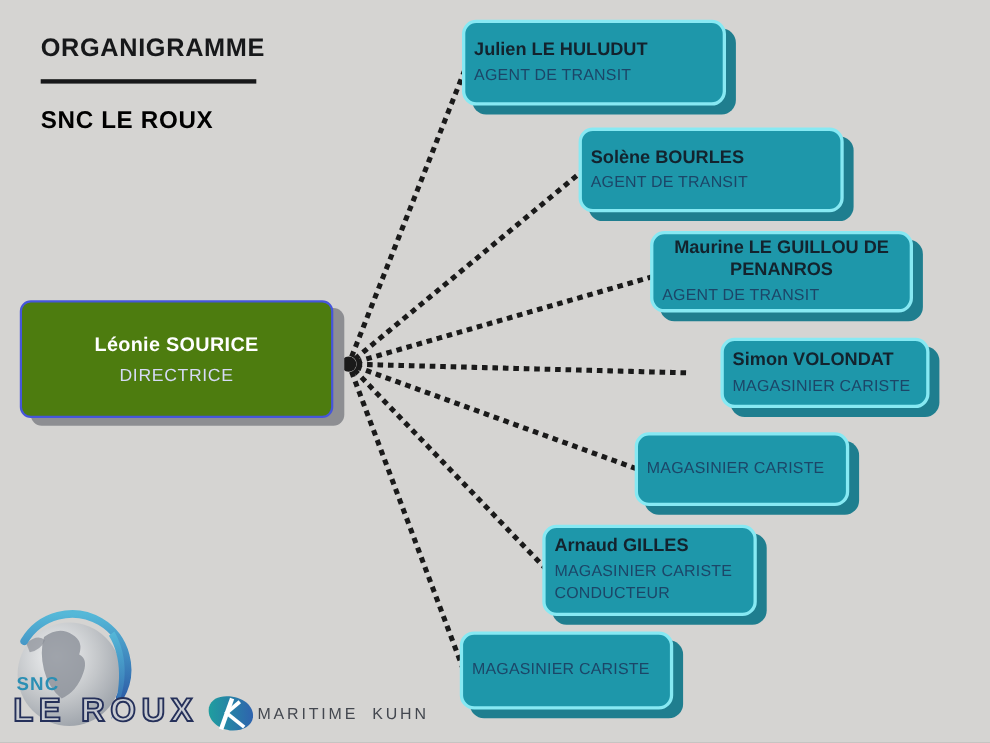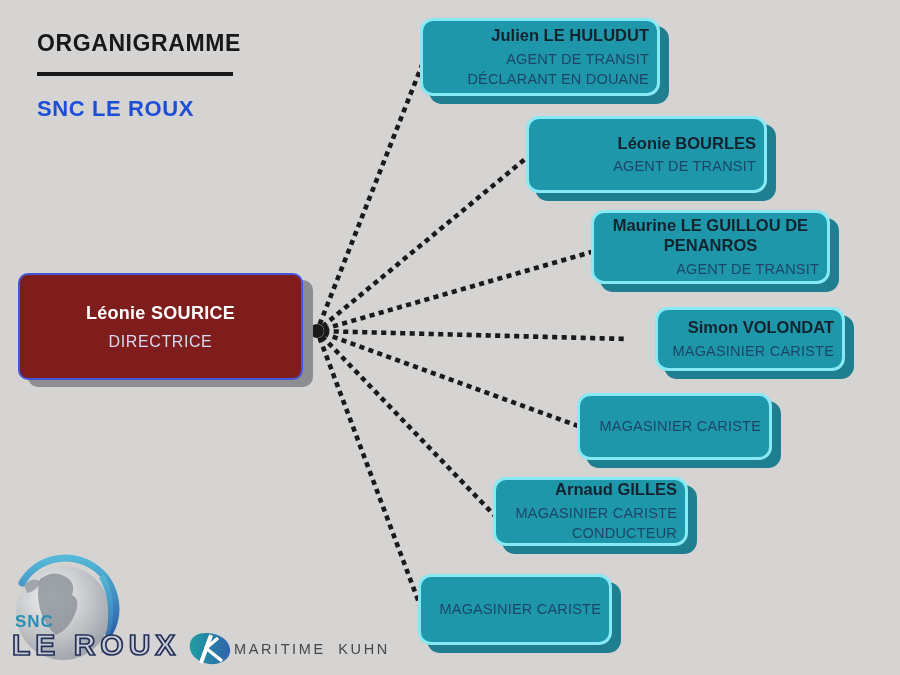--- a/index.html
+++ b/index.html
@@ -5,42 +5,42 @@
   html,body{margin:0;padding:0;background:#b9b8b6;}
   .canvas{
     position:relative;width:900px;height:675px;background:#d5d4d2;
     font-family:"Liberation Sans",sans-serif;overflow:hidden;padding-left:21px;
   }
   
   .h-title{position:absolute;left:37px;top:30px;font-size:23px;font-weight:bold;
     color:#17181a;letter-spacing:.6px;white-space:nowrap;}
   .h-underline{position:absolute;left:37px;top:72px;width:196px;height:4px;background:#17181a;}
   .h-company{position:absolute;left:37px;top:96px;font-size:22px;font-weight:bold;
-    color:#1d4ed8;letter-spacing:.6px;white-space:nowrap;}
+    color:#000000;letter-spacing:.6px;white-space:nowrap;}
   
   .lines-svg{position:absolute;left:0;top:0;}
   
   .director{position:absolute;left:18px;top:273px;width:285px;height:107px;box-sizing:border-box;
-    background:#7f1d1d;border:2px solid #4656da;border-radius:10px;
+    background:#4d7c0f;border:2px solid #4656da;border-radius:10px;
     box-shadow:10px 7px 0 #8d8e92;display:flex;flex-direction:column;align-items:center;
     justify-content:center;gap:9px;text-align:center;}
   .director-name{font-size:18px;font-weight:bold;color:#ffffff;letter-spacing:.3px;}
   .director-role{font-size:16px;color:#d6daf6;letter-spacing:.6px;}
   
   .emp{position:absolute;box-sizing:border-box;background:#1e97aa;border:3px solid #87e9f3;
     border-radius:13px;box-shadow:9px 8px 0 #1f7e8f;display:flex;flex-direction:column;
-    align-items:flex-end;justify-content:center;text-align:center;padding:4px 8px;}
+    align-items:flex-start;justify-content:center;text-align:center;padding:4px 8px;}
   .emp-name{font-size:16.5px;font-weight:bold;color:#13232e;line-height:1.25;margin-bottom:3px;}
   .emp-role{font-size:14.5px;color:#1c4668;line-height:1.4;letter-spacing:.2px;white-space:nowrap;}
   .emp-0{left:420px;top:18px;width:240px;height:78px;}
   .emp-1{left:526px;top:116px;width:241px;height:77px;}
   .emp-2{left:591px;top:210px;width:239px;height:74px;}
   .emp-3{left:623px;top:307px;width:190px;height:64px;margin-left:32px;}
   .emp-4{left:577px;top:393px;width:195px;height:67px;}
-  .emp-5{left:493px;top:477px;width:195px;height:69px;}
+  .emp-5{left:493px;top:477px;width:195px;height:83px;}
   .emp-6{left:418px;top:574px;width:194px;height:71px;}
   
   .logos-svg{position:absolute;left:10px;top:552px;}
 </style>
 </head>
 <body>
 
 <div class="canvas">
 
   <div class="h-title">ORGANIGRAMME</div>
@@ -61,25 +61,24 @@
   </svg>
 
   <div class="director">
     <div class="director-name">Léonie SOURICE</div>
     <div class="director-role">DIRECTRICE</div>
   </div>
 
   <div class="emp emp-0">
     <div class="emp-name">Julien LE HULUDUT</div>
     <div class="emp-role">AGENT DE TRANSIT</div>
-    <div class="emp-role">DÉCLARANT EN DOUANE</div>
   </div>
 
   <div class="emp emp-1">
-    <div class="emp-name">Léonie BOURLES</div>
+    <div class="emp-name">Solène BOURLES</div>
     <div class="emp-role">AGENT DE TRANSIT</div>
   </div>
 
   <div class="emp emp-2">
     <div class="emp-name">Maurine LE GUILLOU DE PENANROS</div>
     <div class="emp-role">AGENT DE TRANSIT</div>
   </div>
 
   <div class="emp emp-3">
     <div class="emp-name">Simon VOLONDAT</div>

